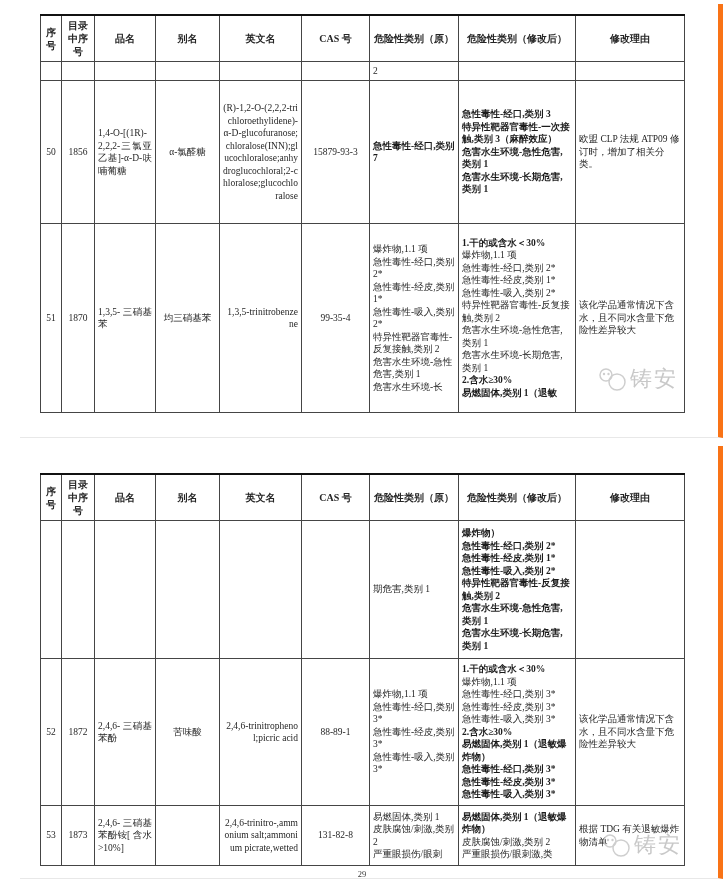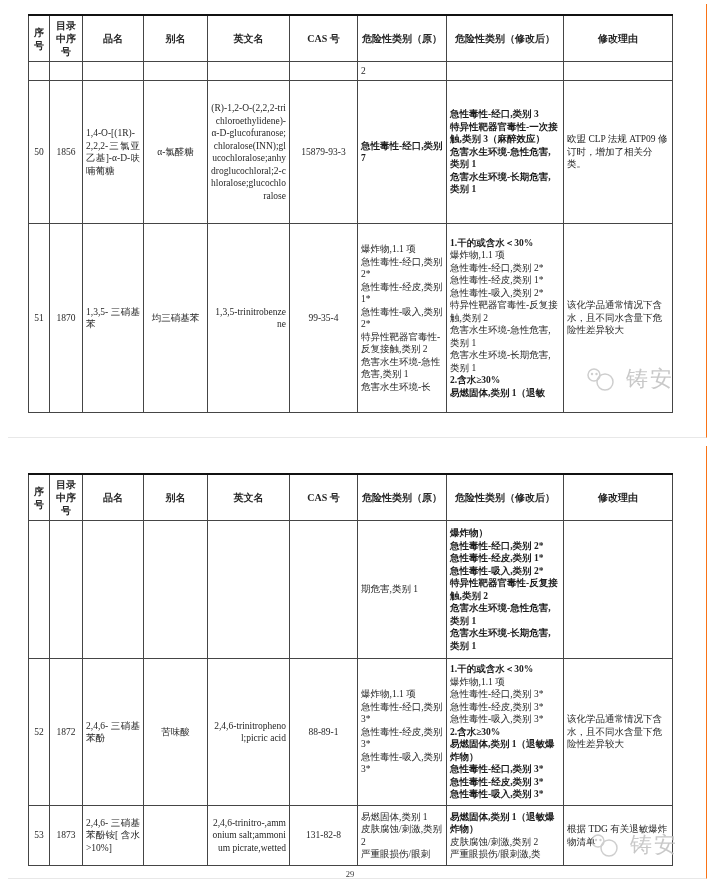--- a/index.html
+++ b/index.html
@@ -1,19 +1,19 @@
 <!DOCTYPE html>
 <html><head>
 <meta charset="utf-8">
 <style>
   html,body{margin:0;padding:0;background:#ffffff;}
   body{width:726px;height:882px;position:relative;overflow:hidden;
        font-family:"Liberation Serif","DejaVu Serif",serif;}
-  .sheet{position:absolute;left:8px;width:698px;background:#ffffff;
-         border-right:1px solid #f97316;border-bottom:1px solid #e8e8e8;}
+  .sheet{position:absolute;left:20px;width:698px;background:#ffffff;
+         border-right:5px solid #f97316;border-bottom:1px solid #e8e8e8;}
   #sheet-0{top:4px;height:433px;}
   #sheet-1{top:446px;height:432px;}
   .doc-table{border-collapse:collapse;table-layout:fixed;width:644px;
              margin-left:20px;background:#fff;border:1px solid #1d1d1d;border-top:2px solid #111;}
   #sheet-0 .doc-table{margin-top:10px;}
   #sheet-1 .doc-table{margin-top:27px;}
   th,td{border:1px solid #454545;padding:2px 3px;vertical-align:middle;
         color:#262626;overflow:hidden;}
   th{font-size:10px;line-height:13px;font-weight:bold;text-align:center;height:41px;}
   td{font-size:9.5px;line-height:12.5px;}
@@ -25,21 +25,21 @@
   .ln.b{font-weight:bold;color:#1b1b1b;}
   
   #t0 tbody tr:nth-child(1) td{height:14px;}
   #t0 tbody tr:nth-child(2) td{height:138px;}
   #t0 tbody tr:nth-child(3) td{height:184px;}
   #t1 tbody tr:nth-child(1) td{height:133px;}
   #t1 tbody tr:nth-child(2) td{height:142px;}
   #t1 tbody tr:nth-child(3) td{height:55px;}
   .pagenum{width:644px;margin-left:20px;text-align:center;font-size:8.5px;
            color:#3a3a3a;margin-top:3px;}
-  .watermark{position:absolute;display:flex;align-items:center;gap:8px;
+  .watermark{position:absolute;display:flex;align-items:center;gap:0;
              color:#c6c6c6;opacity:.9;pointer-events:none;}
   #sheet-0 .watermark{left:576px;top:360px;}
   #sheet-1 .watermark{left:580px;top:384px;}
   .wm-text{font-size:22px;letter-spacing:2px;color:#c3c3c3;}
   .wm-logo svg{display:block;}
 </style>
 </head>
 <body>
 
 <div>

